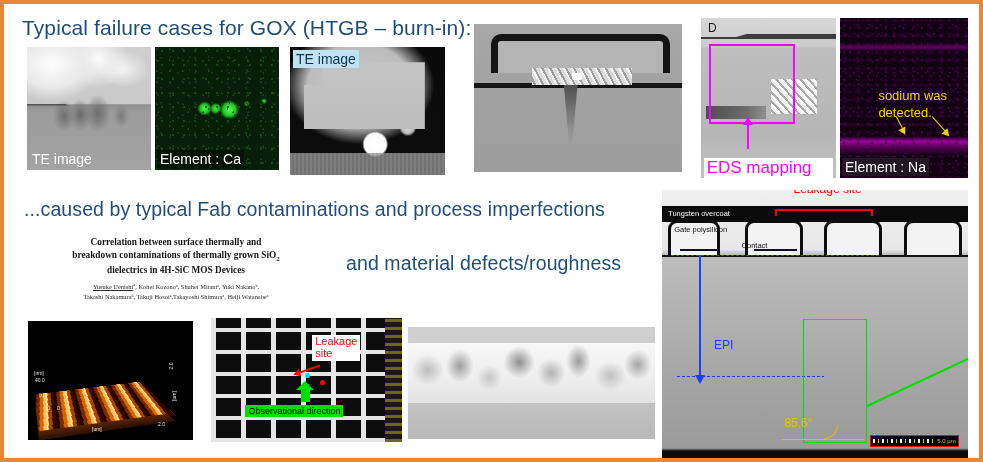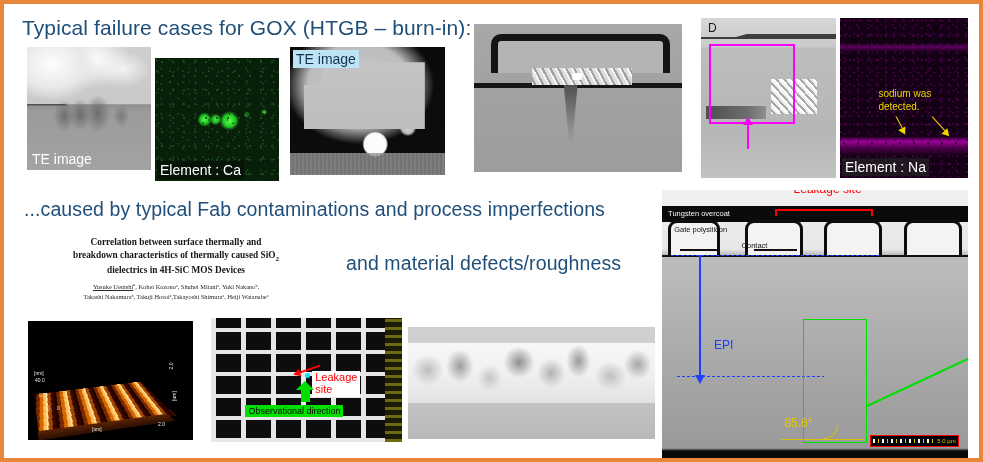--- a/index.html
+++ b/index.html
@@ -60,21 +60,20 @@
 
   
   .eds-ca {
     background:
       radial-gradient(circle 10px at 40% 50%, #4dff4d 0%, #1fbe1f 45%, rgba(0,80,0,0) 72%),
       radial-gradient(circle 8px at 49% 50%, #45f045 0%, #1eb01e 45%, rgba(0,80,0,0) 72%),
       radial-gradient(circle 13px at 60% 51%, #57ff57 0%, #22c622 48%, rgba(0,80,0,0) 74%),
       radial-gradient(circle 4px at 74% 46%, #3ddc3d 0%, rgba(0,70,0,0) 80%),
       radial-gradient(circle 4px at 88% 44%, #46e846 0%, rgba(0,70,0,0) 80%),
       #08200a;
-    margin-top: 11px;
   }
   .eds-ca::before {
     content:""; position:absolute; inset:0;
     background-image:
       radial-gradient(circle .6px at 12% 22%, #1c4d1c 0 1px, transparent 1px),
       radial-gradient(circle .6px at 37% 71%, #1a491a 0 1px, transparent 1px),
       radial-gradient(circle .6px at 64% 31%, #1d501d 0 1px, transparent 1px),
       radial-gradient(circle .6px at 82% 77%, #1a471a 0 1px, transparent 1px),
       radial-gradient(circle .6px at 22% 85%, #1b4b1b 0 1px, transparent 1px);
     background-size: 13px 11px, 17px 15px, 11px 14px, 19px 13px, 15px 17px;
@@ -166,21 +165,21 @@
     content:""; position:absolute; inset:0;
     background-image:
       radial-gradient(circle .6px at 10% 30%, #4a004a 0 1px, transparent 1px),
       radial-gradient(circle .6px at 45% 62%, #3f003f 0 1px, transparent 1px),
       radial-gradient(circle .6px at 77% 20%, #470047 0 1px, transparent 1px),
       radial-gradient(circle .6px at 30% 88%, #3a003a 0 1px, transparent 1px);
     background-size: 9px 8px, 12px 11px, 8px 13px, 14px 9px;
   }
   .na-note {
     position:absolute; left:30%; top:44%;
-    color:#F2D600; font-size:10px; line-height:1.25; white-space:nowrap;
+    color:#F2D600; font-size:13px; line-height:1.25; white-space:nowrap;
   }
   .na-arrow { position:absolute; background:#F2D600; height:1.4px; transform-origin:left center; }
   .na-arrow::after {
     content:""; position:absolute; right:-2px; top:-3px;
     border-top:4px solid transparent; border-bottom:4px solid transparent;
     border-left:7px solid #F2D600;
   }
 
   
   #paper-block { position:absolute; left:22px; top:232px; width:300px; text-align:center; }
@@ -375,36 +374,37 @@
     <div class="hl"></div>
   </div>
 
   <div class="panel tem-d" style="left:697px; top:14px; width:135px; height:160px;">
     <div class="topline"></div>
     <div class="dark"></div>
     <div class="crystal"></div>
     <div class="mbox"></div>
     <div class="marrow"></div>
     <div class="plabel" style="left:4px; top:3px; color:#1a1a1a; font-size:12px;">D</div>
+    <div class="eds-cap">EDS mapping</div>
   </div>
 
   <div class="panel eds-na" style="left:836px; top:14px; width:128px; height:160px;">
     <div class="na-note">
       <div>sodium was</div>
       <div>detected.</div>
     </div>
     <div class="na-arrow" style="left:44%; top:61%; width:18px; transform:rotate(62deg);"></div>
     <div class="na-arrow" style="left:72%; top:61%; width:24px; transform:rotate(48deg);"></div>
     <div class="plabel" style="left:2px; bottom:2px; color:#ffffff; background:rgba(40,40,40,.6);">Element : Na</div>
   </div>
 
   <div id="paper-block">
     <div id="paper-title">
       <span>Correlation between surface thermally and</span><br>
-      <span>breakdown  characteristics of thermally caused SiO</span><sub>2</sub><br>
+      <span>breakdown  contaminations of thermally grown SiO</span><sub>2</sub><br>
       <span>dielectrics in 4H-SiC MOS Devices</span>
     </div>
     <div id="paper-authors">
       <u>Yusuke Uenishi</u><sup>a</sup><span>, Kohei Kozonoᵃ, Shuhei Mitaniᵃ, Yuki Nakanoᵇ,</span><br>
       <span>Takashi Nakamuraᵇ, Takuji Hosoiᵃ,Takayoshi Shimuraᵃ, Heiji Watanabeᵃ</span>
     </div>
   </div>
 
   <div class="panel afm" style="left:24px; top:317px; width:165px; height:119px;">
     <div class="ridges"></div>
@@ -422,21 +422,21 @@
 
   <div class="panel gridpanel" style="left:207px; top:314px; width:191px; height:124px;">
     <div class="cells"></div>
     <div class="sidebarstrip"></div>
 
     <div class="dot-cyan" style="left:49%; top:44%;"></div>
     <div class="dot-red" style="left:57%; top:50%;"></div>
 
     <div class="lk-arrow" style="left:57%; top:38%; width:27px; transform:rotate(161deg);"></div>
 
-    <div class="lk-label" style="left:53%; top:14%;margin-top:36px;">
+    <div class="lk-label" style="left:53%; top:14%;">
       <div>Leakage</div>
       <div>site</div>
     </div>
 
     <div class="green-up" style="left:47%; top:57%;"></div>
     <div class="obs-label" style="left:18%; top:70%;">Observational direction</div>
   </div>
 
   <div class="panel grain" style="left:404px; top:323px; width:247px; height:112px;">
     <div class="film"></div>

